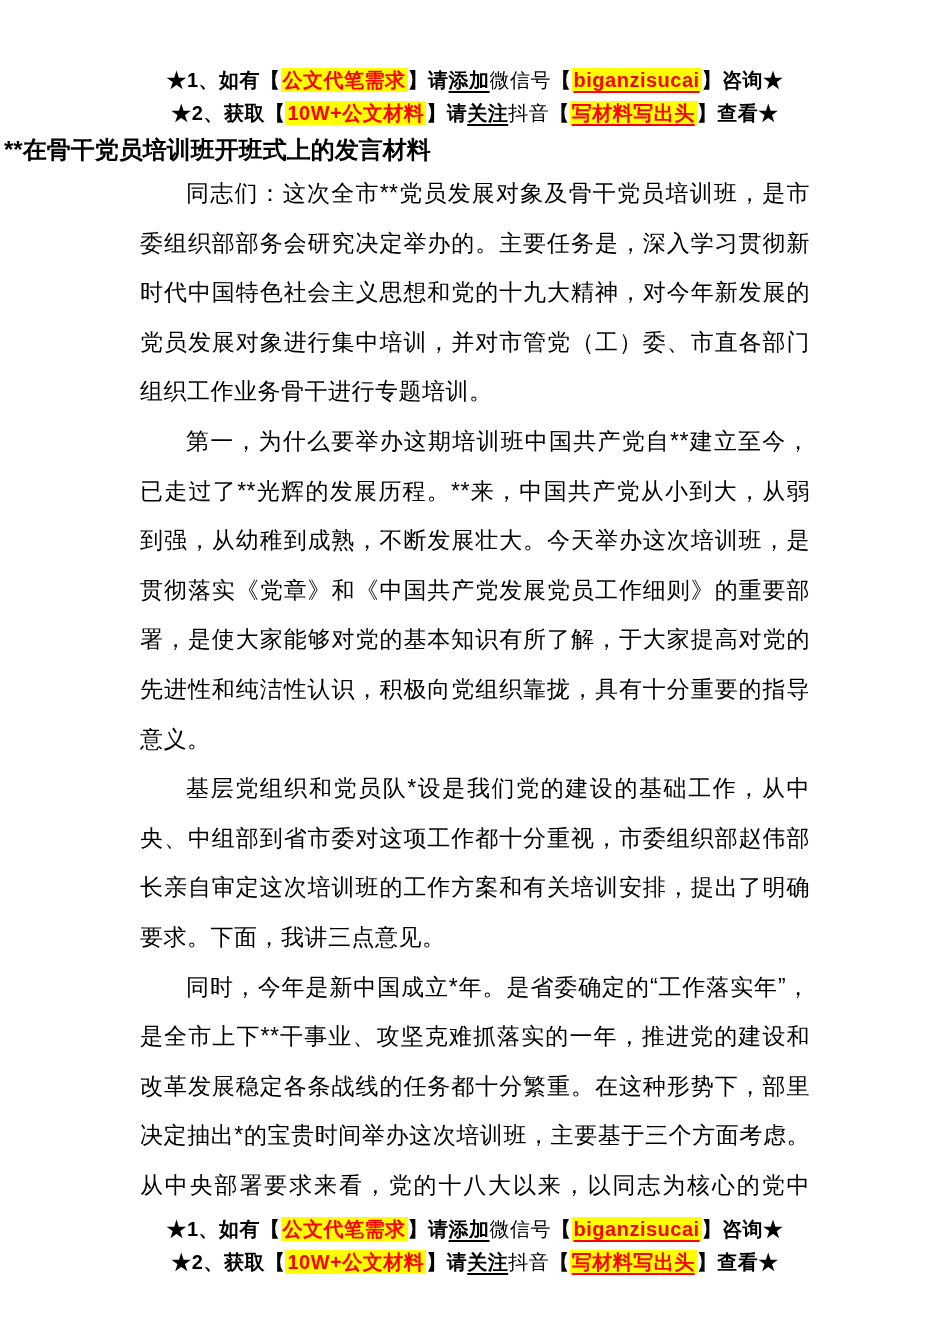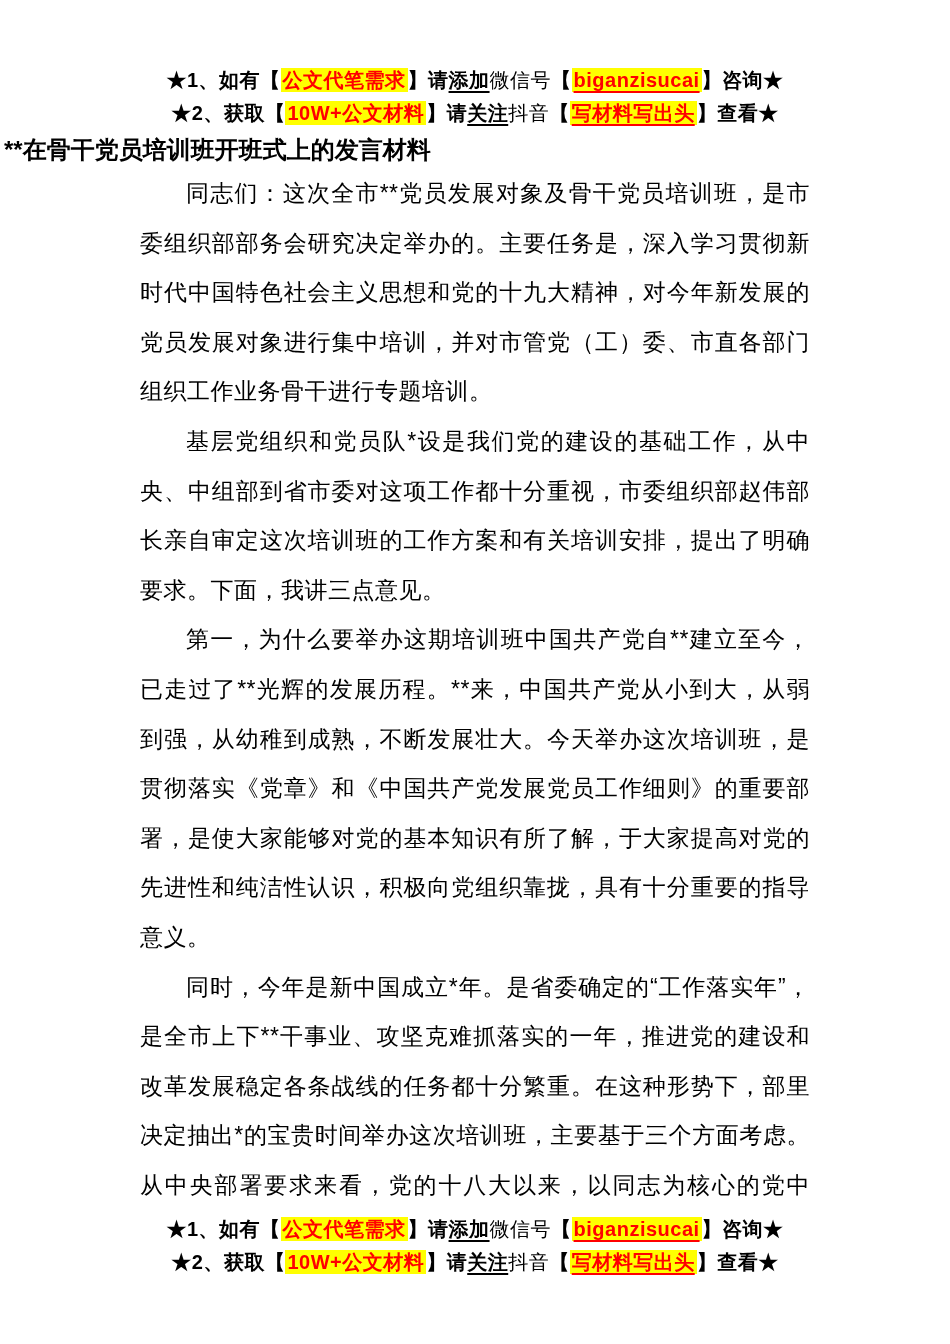--- a/index.html
+++ b/index.html
@@ -90,22 +90,22 @@
 
   <div class="promo promo-top">
     <div><span>★1、如有【</span><span class="hl">公文代笔需求</span><span>】请</span><span class="u">添加</span><span class="rw">微信号</span><span>【</span><span class="hlu">biganzisucai</span><span>】咨询★</span></div>
     <div><span>★2、获取【</span><span class="hl">10W+公文材料</span><span>】请</span><span class="u">关注</span><span class="rw">抖音</span><span>【</span><span class="hlu">写材料写出头</span><span>】查看★</span></div>
   </div>
 
   <div class="doc-title">**在骨干党员培训班开班式上的发言材料</div>
 
   <div class="content">
     <p>同志们：这次全市**党员发展对象及骨干党员培训班，是市委组织部部务会研究决定举办的。主要任务是，深入学习贯彻新时代中国特色社会主义思想和党的十九大精神，对今年新发展的党员发展对象进行集中培训，并对市管党（工）委、市直各部门组织工作业务骨干进行专题培训。</p>
+    <p>第一，为什么要举办这期培训班中国共产党自**建立至今，已走过了**光辉的发展历程。**来，中国共产党从小到大，从弱到强，从幼稚到成熟，不断发展壮大。今天举办这次培训班，是贯彻落实《党章》和《中国共产党发展党员工作细则》的重要部署，是使大家能够对党的基本知识有所了解，于大家提高对党的先进性和纯洁性认识，积极向党组织靠拢，具有十分重要的指导意义。</p>
     <p>基层党组织和党员队*设是我们党的建设的基础工作，从中央、中组部到省市委对这项工作都十分重视，市委组织部赵伟部长亲自审定这次培训班的工作方案和有关培训安排，提出了明确要求。下面，我讲三点意见。</p>
-    <p>第一，为什么要举办这期培训班中国共产党自**建立至今，已走过了**光辉的发展历程。**来，中国共产党从小到大，从弱到强，从幼稚到成熟，不断发展壮大。今天举办这次培训班，是贯彻落实《党章》和《中国共产党发展党员工作细则》的重要部署，是使大家能够对党的基本知识有所了解，于大家提高对党的先进性和纯洁性认识，积极向党组织靠拢，具有十分重要的指导意义。</p>
     <p>同时，今年是新中国成立*年。是省委确定的“工作落实年”，是全市上下**干事业、攻坚克难抓落实的一年，推进党的建设和改革发展稳定各条战线的任务都十分繁重。在这种形势下，部里决定抽出*的宝贵时间举办这次培训班，主要基于三个方面考虑。从中央部署要求来看，党的十八大以来，以同志为核心的党中央，围绕党的建设根本问题，创造性地提出了一系列新思想新观点新论断，为</p>
   </div>
 
   <div class="promo promo-bottom">
     <div><span>★1、如有【</span><span class="hl">公文代笔需求</span><span>】请</span><span class="u">添加</span><span class="rw">微信号</span><span>【</span><span class="hlu">biganzisucai</span><span>】咨询★</span></div>
     <div><span>★2、获取【</span><span class="hl">10W+公文材料</span><span>】请</span><span class="u">关注</span><span class="rw">抖音</span><span>【</span><span class="hlu">写材料写出头</span><span>】查看★</span></div>
   </div>
 
 </div>
 

